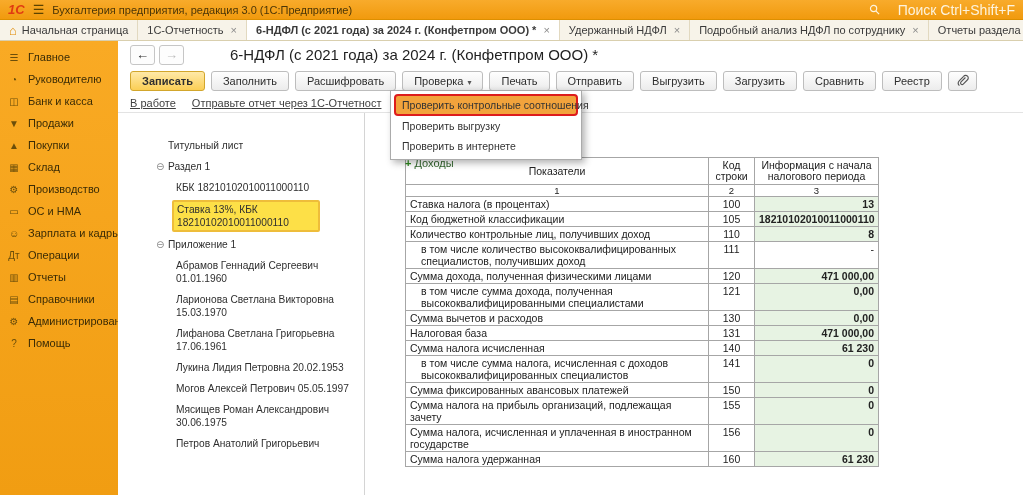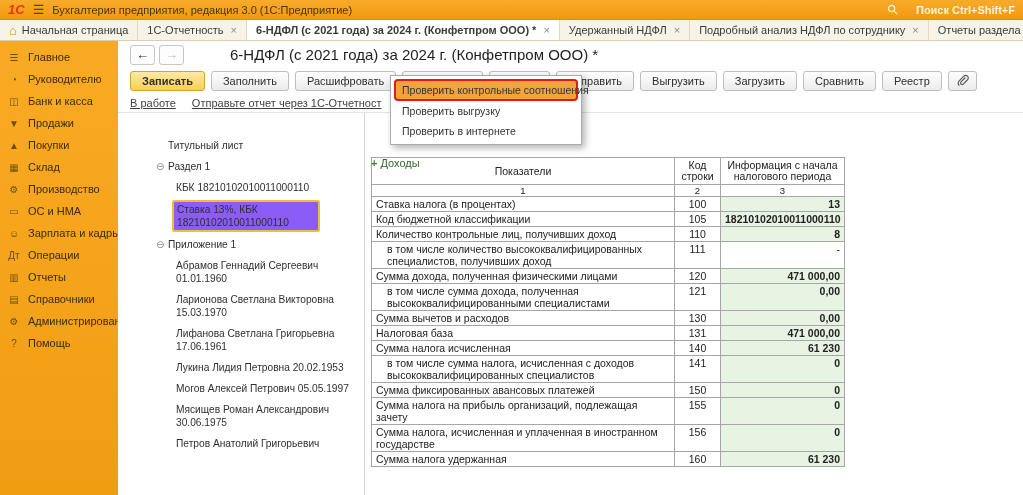--- a/index.html
+++ b/index.html
@@ -5,21 +5,21 @@
   * { box-sizing: border-box; }
   html,body { margin:0; padding:0; width:1023px; height:495px; overflow:hidden;
     font-family:"Liberation Sans","DejaVu Sans",sans-serif; background:#fff; position:relative; }
 
   
   .topbar { height:20px; background:linear-gradient(#f8ab2b,#f19a0e); border-bottom:1px solid #dd8f00;
     display:flex; align-items:center; padding:0 8px; gap:8px; }
   .logo { color:#e03a12; font-weight:bold; font-style:italic; font-size:13px; line-height:18px; }
   .hamburger { color:#5c4300; font-size:13px; cursor:pointer; }
   .win-title { font-size:11px; color:#4a3507; }
-  .search { margin-left:auto; display:flex; align-items:center; gap:18px; color:#fdf3dd; font-size:11px; cursor:pointer;font-weight:bold; }
+  .search { margin-left:auto; display:flex; align-items:center; gap:18px; color:#fdf3dd; font-size:14px; cursor:pointer; }
 
   
   .tabbar { height:21px; background:#f7f3e9; border-bottom:1px solid #d9cfae; display:flex; align-items:stretch; font-size:11px; color:#3a3a3a; }
   .tab { display:flex; align-items:center; gap:5px; padding:0 9px; border-right:1px solid #e2d9c0; cursor:pointer; white-space:nowrap; }
   .tab.active { background:#fff; font-weight:bold; }
   .tab .home-ic { display:none; color:#e08a00; font-size:13px; }
   .tab.home .home-ic { display:inline; }
   .tab .tab-close { display:none; color:#8a8a8a; font-weight:normal; margin-left:2px; }
   .tab.close .tab-close { display:inline; }
 
@@ -54,38 +54,38 @@
   .status-gap { width:157px; flex:none; }
 
   .content { display:flex; height:382px; overflow:hidden; }
 
   
   .tree { width:247px; flex:none; border-right:1px solid #d4d4d4; padding:26px 2px 0 38px; font-size:10.2px; color:#2f2f2f; overflow:hidden; }
   .tree-item { position:relative; padding-left:12px; margin-bottom:8px; line-height:13px; cursor:pointer; }
   .tree-item.level-1 { padding-left:20px; }
   .tree-item .exp-ic { display:none; position:absolute; left:0; top:0; color:#8a8a8a; font-size:10px; }
   .tree-item.expander .exp-ic { display:inline; }
-  .tree-item.highlighted .label { display:inline-block; width:148px; background:#8b5cf6; border:2px solid #eebd3a; border-radius:2px; padding:1px 3px; margin:-2px -4px; }
-
-  
-  .report { flex:1; position:relative; padding:44px 6px 0 6px; overflow:hidden; }
+  .tree-item.highlighted .label { display:inline-block; width:148px; background:#fde047; border:2px solid #eebd3a; border-radius:2px; padding:1px 3px; margin:-2px -4px; }
+
+  
+  .report { flex:1; position:relative; padding:44px 6px 0 6px; overflow:hidden;margin-left:34px; }
   .add-link { position:absolute; top:44px; left:6px; font-size:11px; color:#33662e; cursor:pointer; white-space:nowrap; }
   .add-link .plus { color:#2f8a1f; font-weight:bold; margin-right:3px; }
   .report-title { width:473px; text-align:center; font-weight:bold; font-size:11.5px; line-height:14px; color:#1f1f1f; margin-bottom:5px; }
   table.ndfl { width:473px; border-collapse:collapse; font-size:10.5px; table-layout:fixed; }
   table.ndfl th, table.ndfl td { border:1px solid #a6a6a6; padding:1px 4px; color:#222; vertical-align:top; }
   table.ndfl th { font-weight:normal; text-align:center; vertical-align:middle; padding:2px 3px; line-height:11px; }
   table.ndfl .num-row td { text-align:center; padding:0; font-size:9.5px; line-height:11px; }
   td.code { text-align:center; }
   td.val { text-align:right; font-weight:bold; background:#e7f3e3; }
   tr.indent-1 td.label { padding-left:15px; }
   tr.empty td.val { background:#fff; font-weight:normal; }
 
   
-  .dropdown { position:absolute; left:390px; top:75px; width:192px; background:#fff; border:1px solid #ababab;
+  .dropdown { position:absolute; left:390px; top:90px; width:192px; background:#fff; border:1px solid #ababab;
     box-shadow:3px 3px 7px rgba(0,0,0,.3); padding:3px; z-index:10; font-size:10.5px; }
   .dd-item { padding:4px 8px; color:#333; cursor:pointer; white-space:nowrap; }
   .dd-item.highlighted { background:#f2a33c; border:2px solid #dd1c1c; border-radius:4px; padding:3px 6px; }
 </style>
 </head>
 <body>
 
 <header class="topbar">
   <span class="logo">1С</span>
   <span class="hamburger">☰</span>

